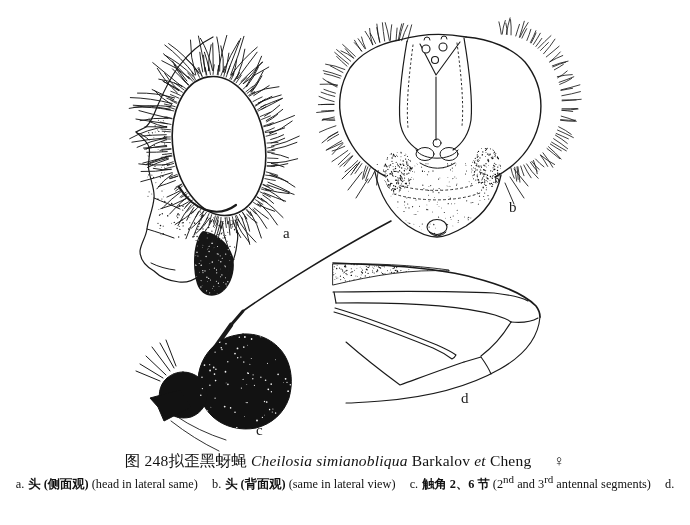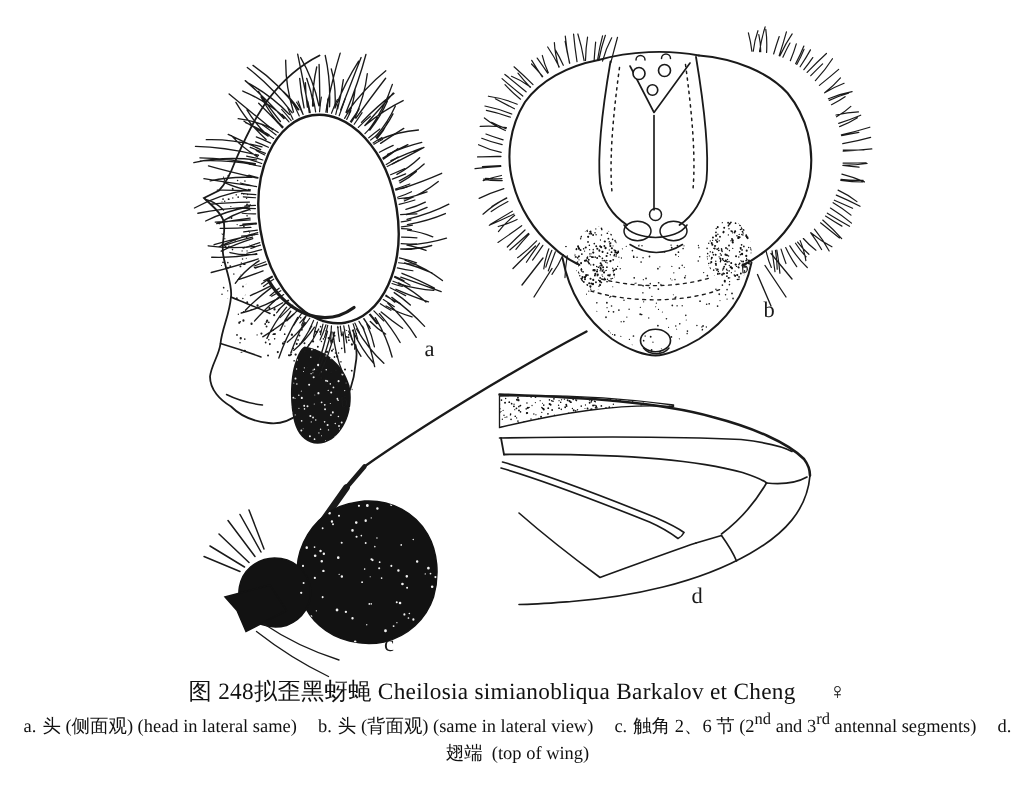--- a/index.html
+++ b/index.html
@@ -7,24 +7,24 @@
         font-family:"Liberation Serif", serif;color:#1a1a1a;}
   svg.art{position:absolute;left:0;top:0;}
   .panel-label{position:absolute;font-size:15px;color:#1a1a1a;}
   .artist-mark{position:absolute;font-size:10px;font-style:italic;transform:rotate(-14deg);color:#1a1a1a;}
   .caption{position:absolute;left:0;right:0;top:451px;text-align:center;color:#111;}
   .cap1{font-size:15.5px;letter-spacing:.2px;white-space:nowrap;}
   .cap1 .fig-no{}
   .cap1 .sex{margin-left:22px;}
   .cap2{font-size:12.3px;margin-top:4px;white-space:nowrap;}
   .cap3{font-size:12.3px;margin-top:1px;}
-  .it{}
+  .it{font-style:italic;}
   .cap-item{margin-right:11px;}
   .cap-key{margin-right:4px;}
-  .cap-cn{margin-right:3px;}
+  .cap-cn{margin-right:3px;font-weight:bold;}
   sup.ord{font-size:11px;vertical-align:super;line-height:0;}
 </style>
 </head>
 <body>
 
 <div class="page">
 
   <svg class="art" width="690" height="525" viewBox="0 0 690 525">
     <defs>
       <clipPath id="cpAUnder">
@@ -176,18 +176,14 @@
       <span>Barkalov</span>
       <span class="it">et</span>
       <span>Cheng</span><span class="sex">♀</span>
     </div>
     <div class="cap2">
       <span class="cap-item"><span class="cap-key">a.</span><span class="cap-cn">头 (侧面观)</span><span>(head in lateral same)</span></span>
       <span class="cap-item"><span class="cap-key">b.</span><span class="cap-cn">头 (背面观)</span><span>(same in lateral view)</span></span>
       <span class="cap-item"><span class="cap-key">c.</span><span class="cap-cn">触角 2、6 节</span><span>(2</span><sup class="ord">nd</sup><span> and 3</span><sup class="ord">rd</sup><span> antennal segments)</span></span>
       <span>d.</span>
     </div>
-    <div class="cap3">
-      <span class="cap-cn">翅端</span>
-      <span>(top of wing)</span>
-    </div>
   </div>
 </div>
 
 </body></html>

